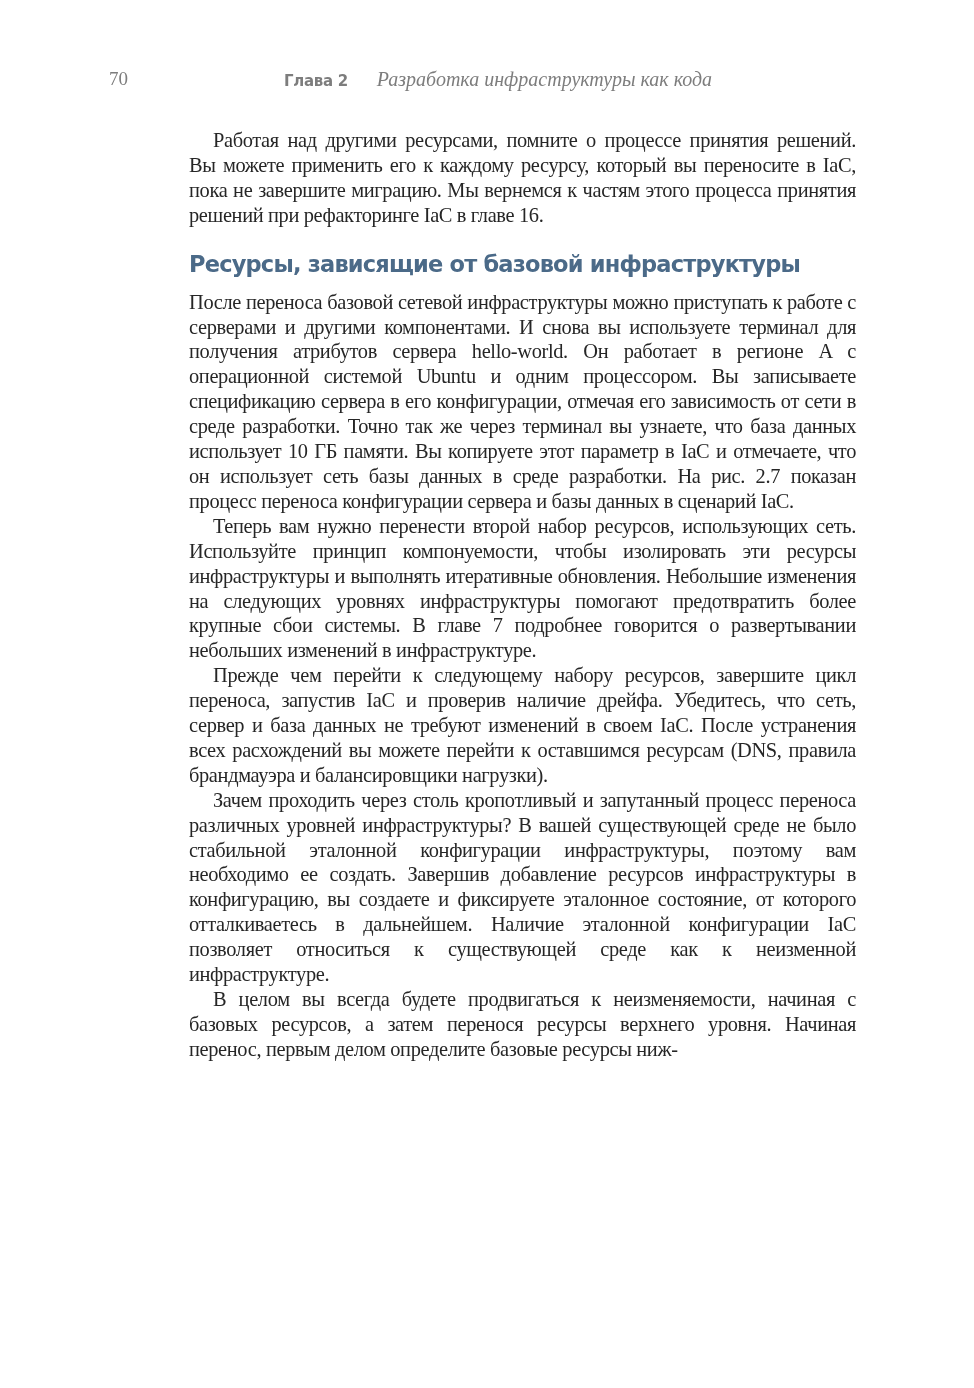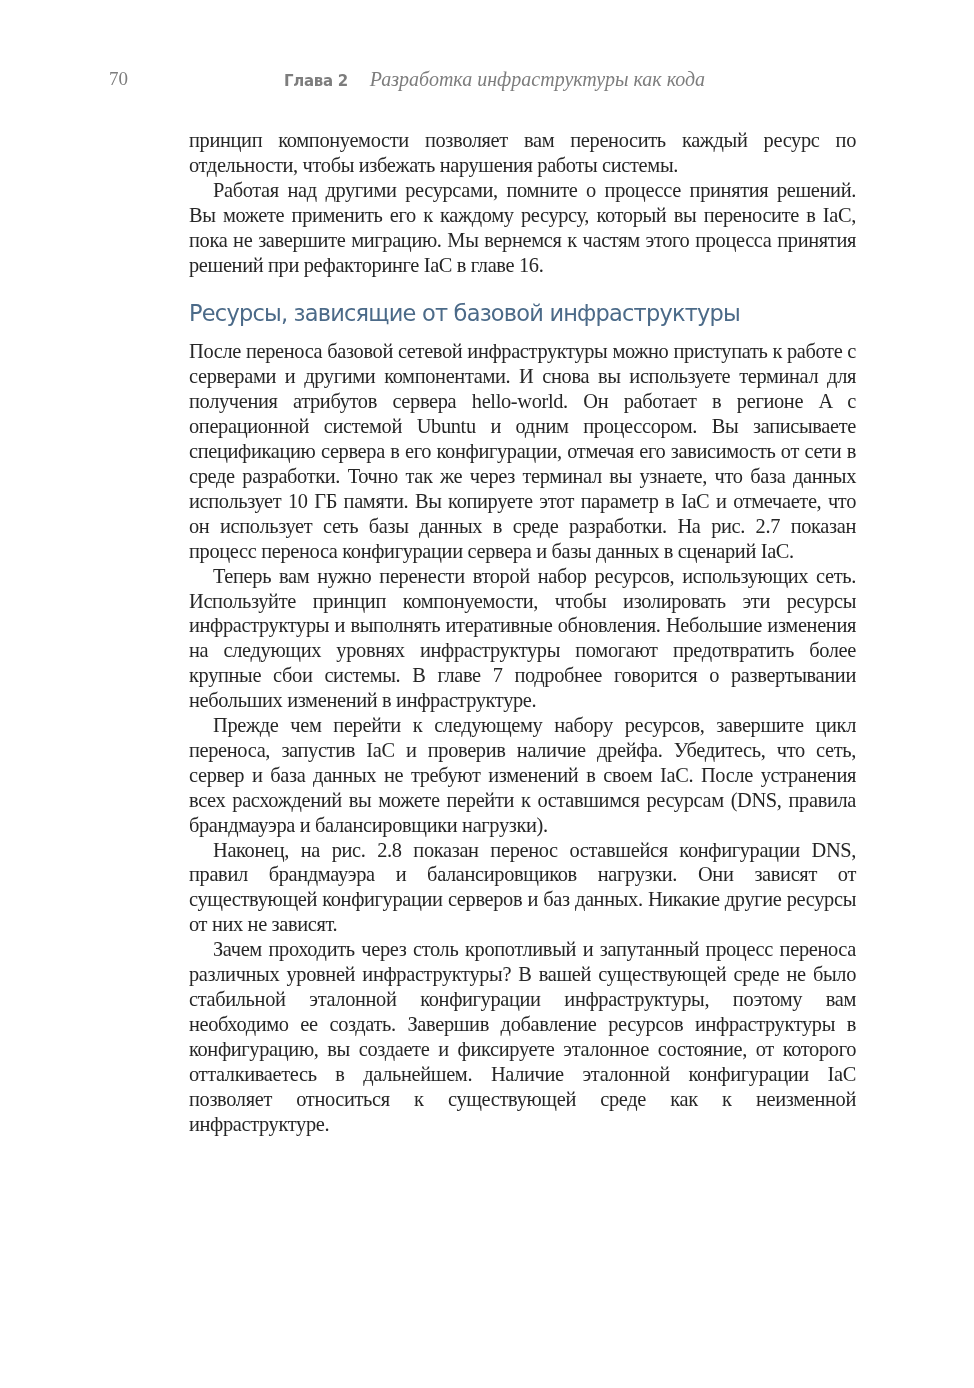--- a/index.html
+++ b/index.html
@@ -27,21 +27,21 @@
     left: 284px;
     top: 68px;
     white-space: nowrap;
     color: #7d7d7d;
   }
   .running-head .chapter {
     font-family: "DejaVu Sans", "Liberation Sans", sans-serif;
     font-weight: bold;
     font-size: 15px;
     letter-spacing: -0.3px;
-    margin-right: 22px;
+    margin-right: 29px;
   }
   .running-head .title {
     font-family: "Liberation Serif", "DejaVu Serif", serif;
     font-style: italic;
     font-size: 20px;
   }
   .content {
     position: absolute;
     left: 189px;
     top: 128px;
@@ -55,41 +55,40 @@
     margin: 0;
     text-align: justify;
     text-align-last: left;
     letter-spacing: -0.35px;
   }
   .content p.indent {
     text-indent: 24px;
   }
   .section-heading {
     font-family: "DejaVu Sans", "Liberation Sans", sans-serif;
-    font-weight: normal;
+    font-weight: bold;
     font-size: 22.5px;
     letter-spacing: -0.8px;
     color: #4b6a88;
     margin: 22px 0 12px 0;
     line-height: 28px;
   }
 </style>
 </head>
 <body>
 
 <div class="page-number">70</div>
 
 <div class="running-head">
   <span class="chapter">Глава 2</span><span class="title">Разработка инфраструктуры как кода</span>
 </div>
 
 <div class="content">
-  <p>принцип компонуемости позволяет вам переносить каждый ресурс по отдельности, чтобы избежать нарушения работы системы.</p>
   <p class="indent">Работая над другими ресурсами, помните о процессе принятия решений. Вы можете применить его к каждому ресурсу, который вы переносите в IaC, пока не завершите миграцию. Мы вернемся к частям этого процесса принятия решений при рефакторинге IaC в главе 16.</p>
 
   <h2 class="section-heading">Ресурсы, зависящие от базовой инфраструктуры</h2>
 
   <p>После переноса базовой сетевой инфраструктуры можно приступать к работе с серверами и другими компонентами. И снова вы используете терминал для получения атрибутов сервера hello-world. Он работает в регионе A с операционной системой Ubuntu и одним процессором. Вы записываете спецификацию сервера в его конфигурации, отмечая его зависимость от сети в среде разработки. Точно так же через терминал вы узнаете, что база данных использует 10 ГБ памяти. Вы копируете этот параметр в IaC и отмечаете, что он использует сеть базы данных в среде разработки. На рис. 2.7 показан процесс переноса конфигурации сервера и базы данных в сценарий IaC.</p>
   <p class="indent">Теперь вам нужно перенести второй набор ресурсов, использующих сеть. Используйте принцип компонуемости, чтобы изолировать эти ресурсы инфраструктуры и выполнять итеративные обновления. Небольшие изменения на следующих уровнях инфраструктуры помогают предотвратить более крупные сбои системы. В главе 7 подробнее говорится о развертывании небольших изменений в инфраструктуре.</p>
   <p class="indent">Прежде чем перейти к следующему набору ресурсов, завершите цикл переноса, запустив IaC и проверив наличие дрейфа. Убедитесь, что сеть, сервер и база данных не требуют изменений в своем IaC. После устранения всех расхождений вы можете перейти к оставшимся ресурсам (DNS, правила брандмауэра и балансировщики нагрузки).</p>
-  <p class="indent">Наконец, на рис. 2.8 показан перенос оставшейся конфигурации DNS, правил брандмауэра и балансировщиков нагрузки. Они зависят от существующей конфигурации серверов и баз данных. Никакие другие ресурсы от них не зависят.</p>
   <p class="indent">Зачем проходить через столь кропотливый и запутанный процесс переноса различных уровней инфраструктуры? В вашей существующей среде не было стабильной эталонной конфигурации инфраструктуры, поэтому вам необходимо ее создать. Завершив добавление ресурсов инфраструктуры в конфигурацию, вы создаете и фиксируете эталонное состояние, от которого отталкиваетесь в дальнейшем. Наличие эталонной конфигурации IaC позволяет относиться к существующей среде как к неизменной инфраструктуре.</p>
+  <p class="indent">В целом вы всегда будете продвигаться к неизменяемости, начиная с базовых ресурсов, а затем перенося ресурсы верхнего уровня. Начиная перенос, первым делом определите базовые ресурсы ниж-</p>
 </div>
 
 </body></html>

